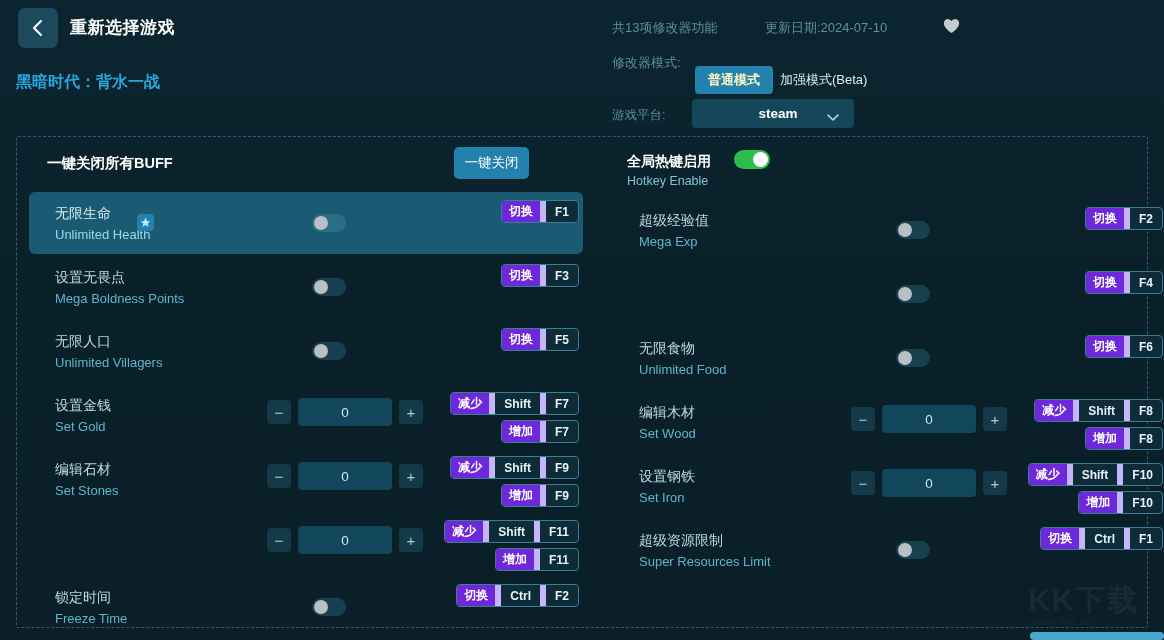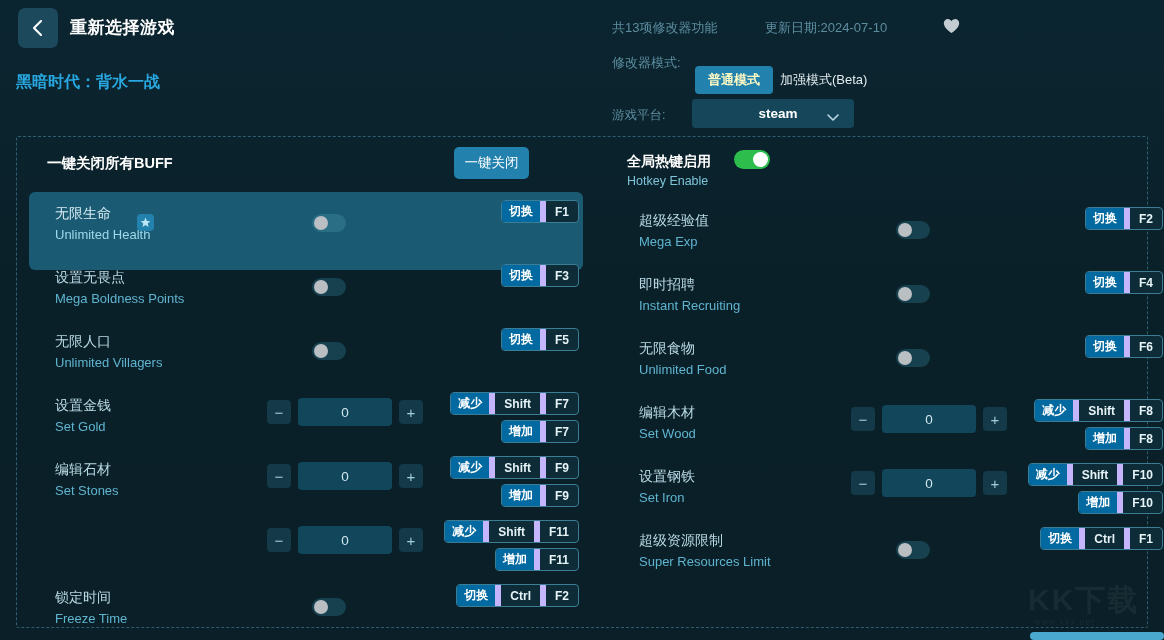--- a/index.html
+++ b/index.html
@@ -124,21 +124,21 @@
   }
   .hotkey-switch .knob {
     position: absolute; right: 2px; top: 2px;
     width: 15px; height: 15px; border-radius: 50%;
     background: #ffffff;
   }
 
   
   .frow {
     position: absolute; left: 12px;
-    width: 554px; height: 78px; padding-left: 20px;
+    width: 554px; height: 62px; padding-left: 20px;
   }
   .frow.highlight {
     background: #1a5a72;
     border-radius: 6px;
   }
   .frow .names {
     position: absolute; left: 26px; top: 13px;
   }
   .frow .cn { font-size: 14px; color: #b9d9e4; }
   .frow .en { font-size: 13px; color: #5fb4d0; margin-top: 4px; }
@@ -182,21 +182,21 @@
 
   
   .chips { position: absolute; right: 4px; top: 8px; width: 210px; }
   .chip {
     display: inline-flex; align-items: stretch;
     height: 23px; border-radius: 4px; overflow: hidden;
     border: 1px solid #3b7d95; margin-bottom: 5px;
     cursor: pointer; background: #0d2c38;
   }
   .chip .lab {
-    background: #0369a1; color: #ffffff;
+    background: #6d28d9; color: #ffffff;
     font-size: 12px; font-weight: bold;
     padding: 0 7px; display: flex; align-items: center;
   }
   .chip .key {
     color: #e6f3f7; font-size: 12px; font-weight: bold;
     padding: 0 9px; display: flex; align-items: center;
     border-left: 6px solid #c4b5fd;
   }
   .chip-line { display: flex; justify-content: flex-end; }
 
@@ -436,24 +436,20 @@
             <div class="chips">
               <div class="chip-line">
                 <div class="chip">
                   <span class="lab">切换</span>
                   <span class="key">F2</span>
                 </div>
               </div>
             </div>
           </div>
           <div class="frow" style="top: 126px;">
-            <div class="names">
-              <div class="cn">即时招聘</div>
-              <div class="en">Instant Recruiting</div>
-            </div>
             <div class="toggle">
               <div class="knob"></div>
             </div>
             <div class="chips">
               <div class="chip-line">
                 <div class="chip">
                   <span class="lab">切换</span>
                   <span class="key">F4</span>
                 </div>
               </div>

